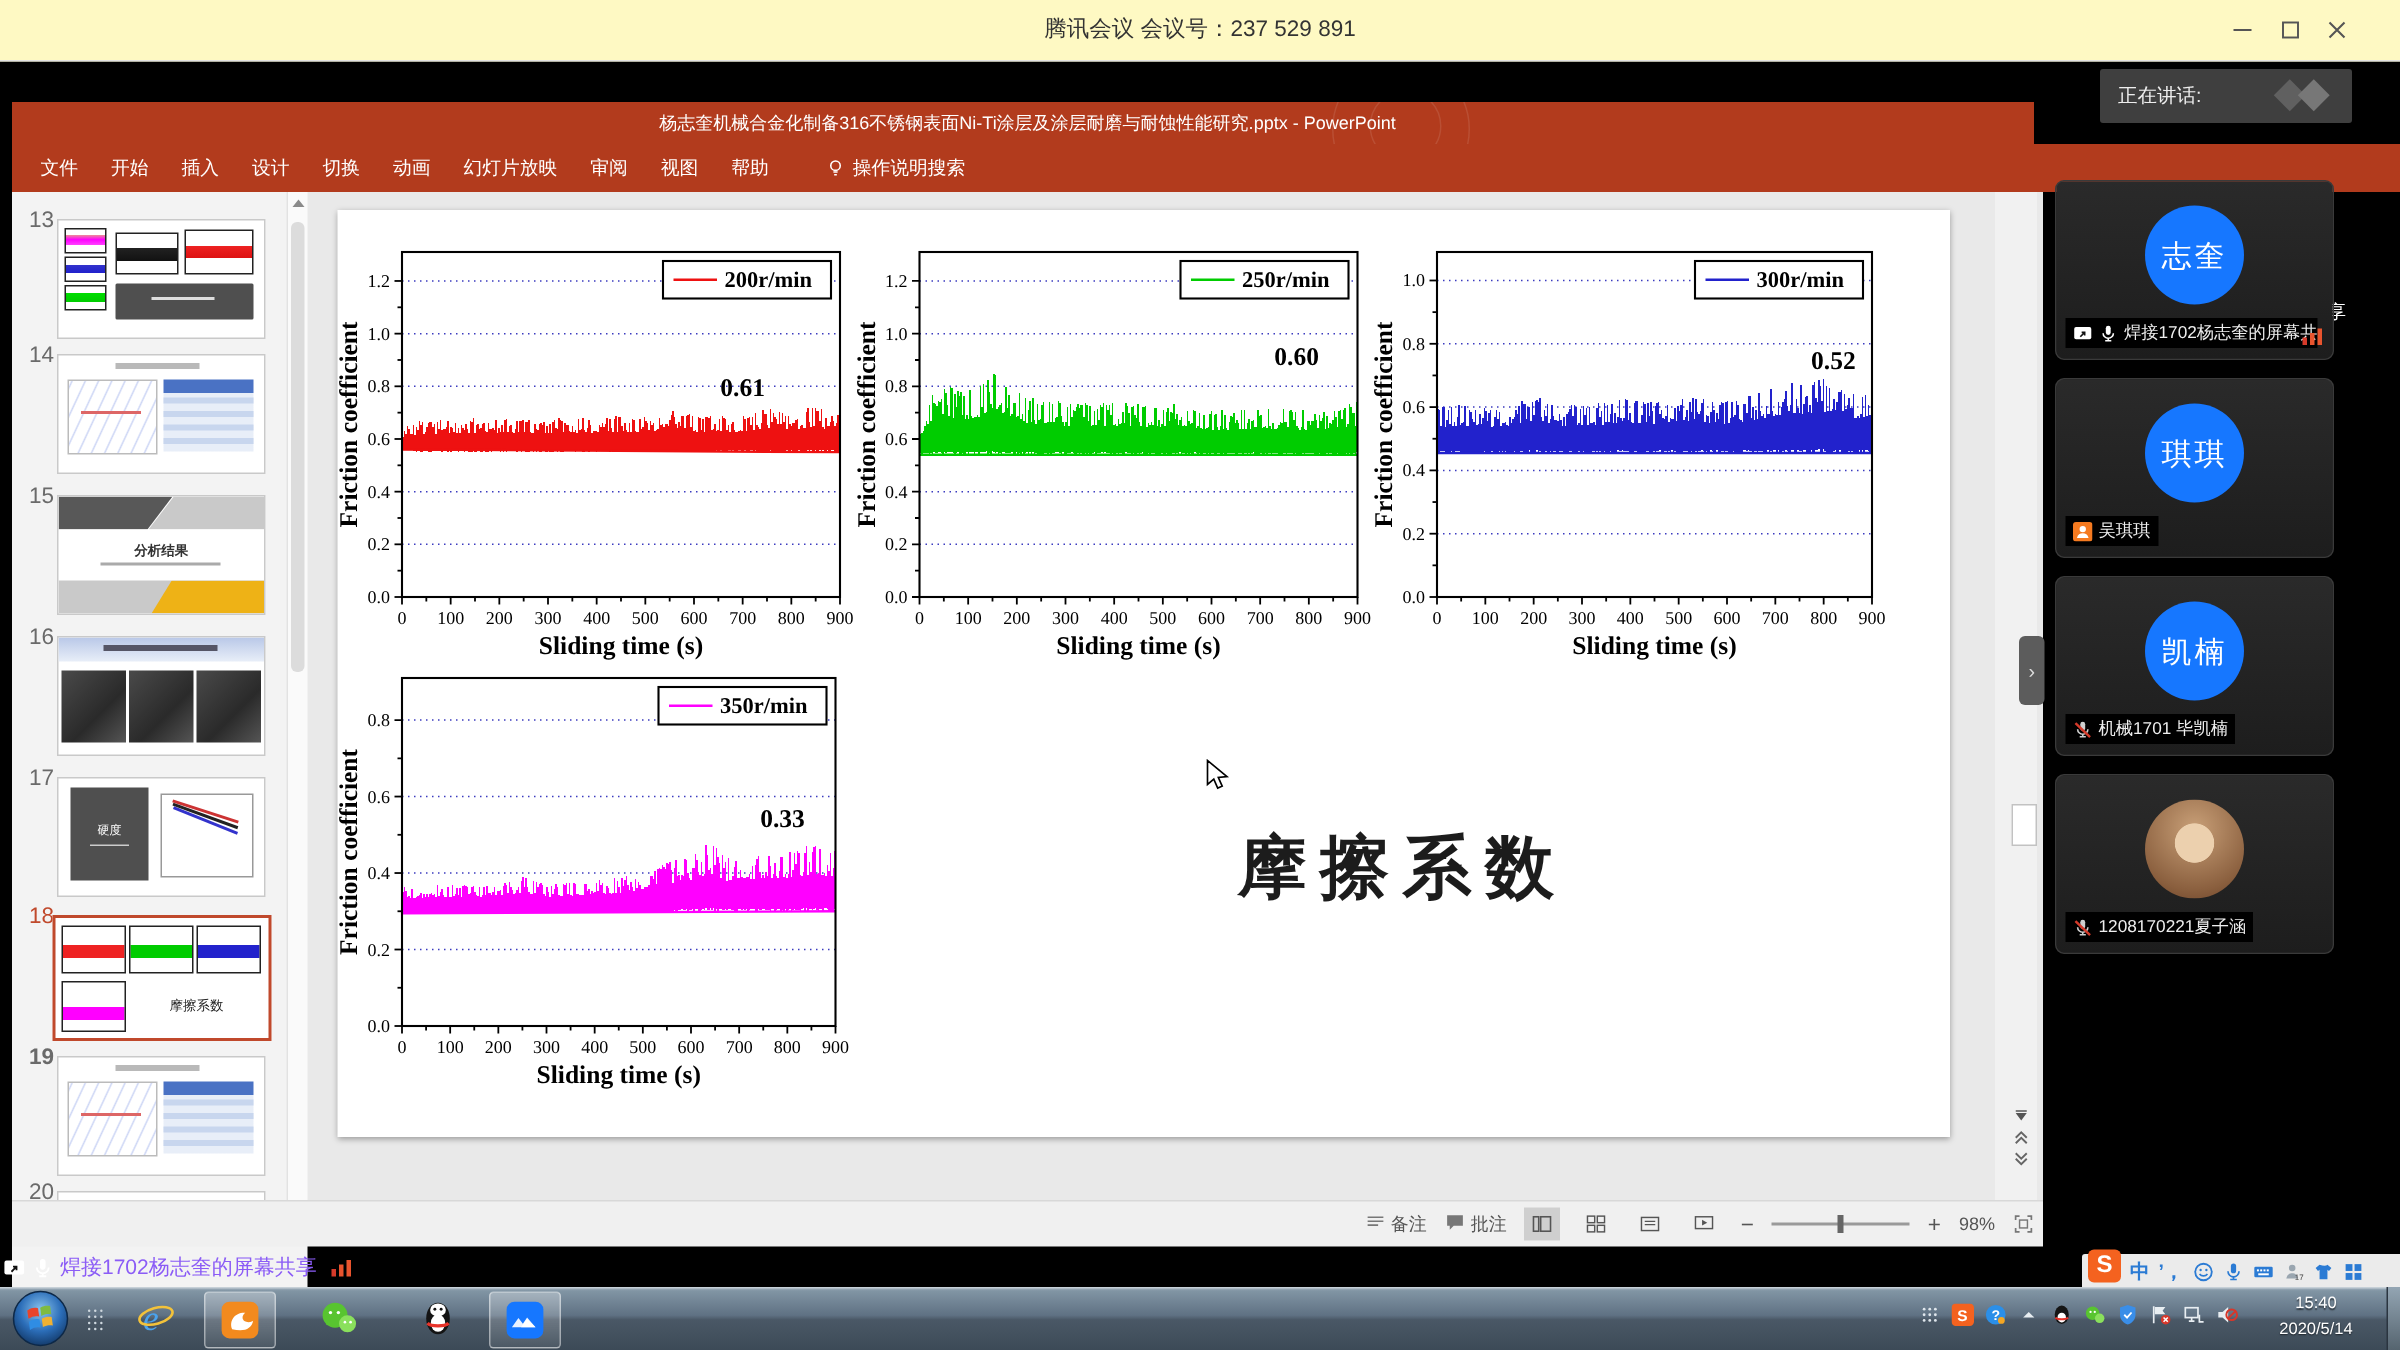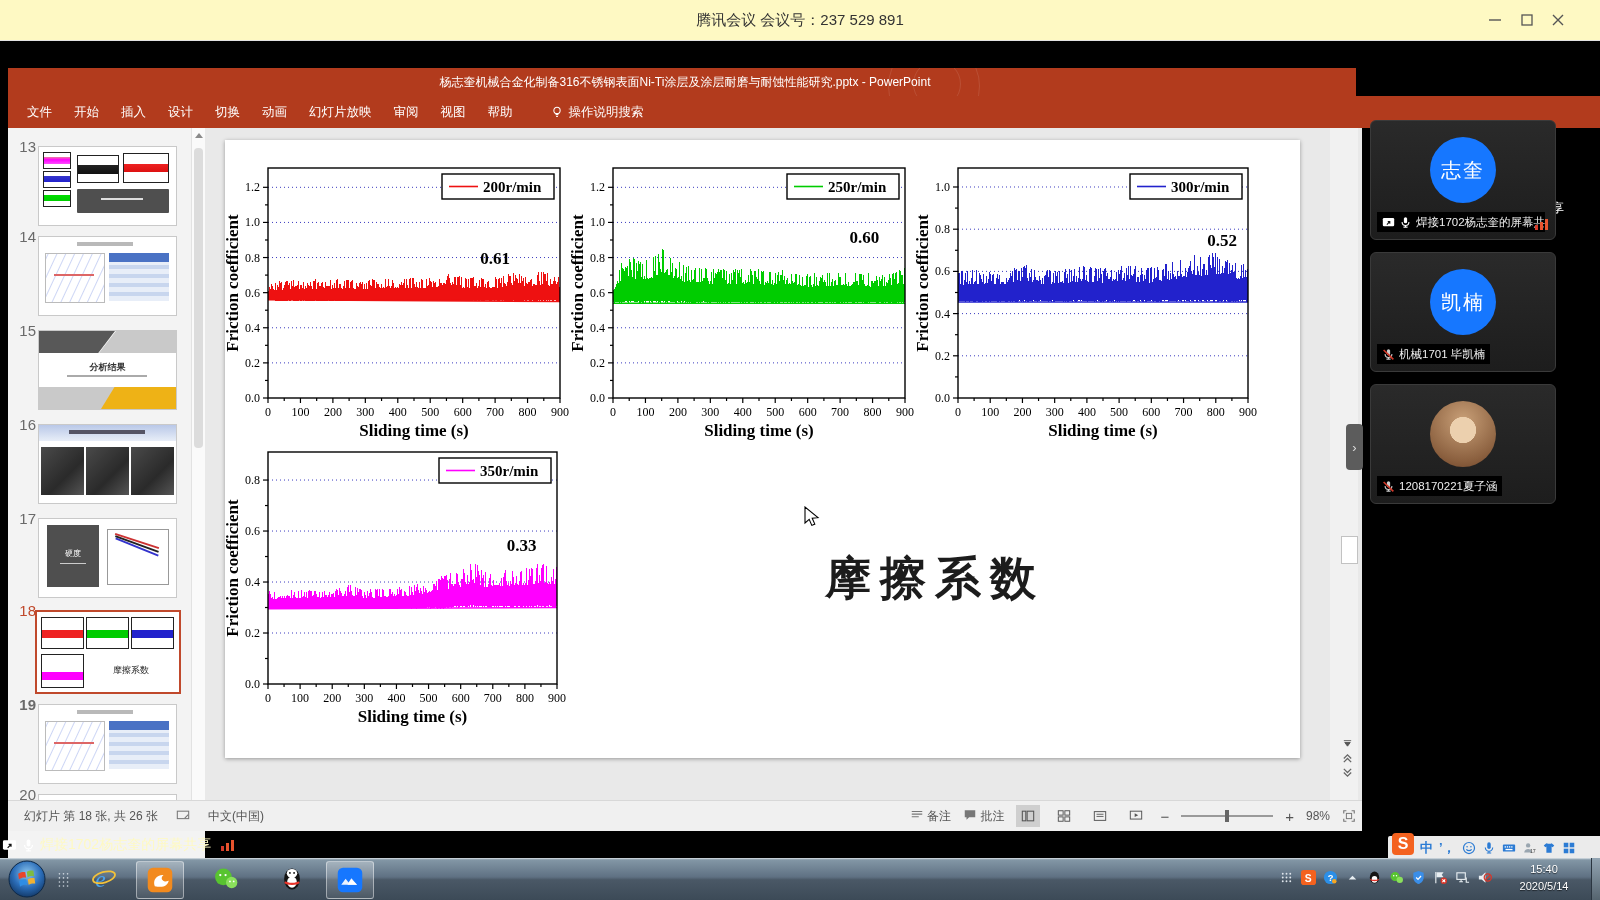--- a/index.html
+++ b/index.html
@@ -54,21 +54,21 @@
   #status-left{position:absolute;left:16px;top:0;height:30px;display:flex;align-items:center;gap:18px;}
   #status-right{position:absolute;right:6px;top:0;height:30px;display:flex;align-items:center;gap:12px;}
   .sicon svg{width:14px;height:14px;vertical-align:-2px;}
   .viewbtn{width:24px;height:22px;display:flex;align-items:center;justify-content:center;color:#555;}
   .viewbtn.pressed{background:#cfcfcf;}
   .viewbtn svg{width:14px;height:14px;}
   #zoom-slider{width:92px;height:2px;background:#9a9a9a;position:relative;}
   #zoom-thumb{position:absolute;left:44px;top:-5px;width:4px;height:12px;background:#666;}
 
   
-  #share-banner{left:2px;top:833px;height:24px;display:flex;align-items:center;gap:4px;color:#fef9c3;font-size:14px;}
+  #share-banner{left:2px;top:833px;height:24px;display:flex;align-items:center;gap:4px;color:#8b5cf6;font-size:14px;}
   #share-banner svg{width:15px;height:15px;}
   .sigbars{display:inline-flex;align-items:flex-end;gap:2px;margin-left:6px;}
   .sigbars .b{width:3px;background:#e8542e;}
   .sigbars .b1{height:5px;background:#d63a2a;}
   .sigbars .b2{height:8px;}
   .sigbars .b3{height:11px;}
   #ime-bar{left:1388px;top:836px;width:208px;height:24px;background:rgba(248,248,248,.95);border-radius:2px;display:flex;align-items:center;gap:6px;padding:0 4px;}
   #ime-bar .t{color:#2b7bd4;font-size:13px;font-weight:bold;}
   #ime-bar svg{width:14px;height:14px;}
   #ime-s{width:22px;height:22px;margin-top:-8px;background:#f4621f;border-radius:4px;color:#fff;font-weight:bold;font-size:16px;text-align:center;line-height:22px;}
@@ -504,28 +504,20 @@
         </svg>
       </div>
     <div class="btn" style="top:638px;">
         <svg viewBox="0 0 12 12">
           <path d="M2 2l4 4 4-4M2 6l4 4 4-4" fill="none" stroke="#666" stroke-width="1.4"></path>
         </svg>
       </div>
   </div>
 
   <div class="abs" id="ppt-status">
-    <div id="status-left">
-      <span>幻灯片 第 18 张, 共 26 张</span>
-      <span class="sicon"><svg viewBox="0 0 16 16">
-            <rect x="1.5" y="2.5" width="13" height="8.5" fill="none" stroke="#777" stroke-width="1.2"></rect>
-            <path d="M10 10.5l4-4" stroke="#777" stroke-width="1.2"></path>
-          </svg></span>
-      <span>中文(中国)</span>
-    </div>
     <div id="status-right">
       <span class="sicon"><svg viewBox="0 0 16 16">
             <path d="M2 4h12M2 7h12M2 10h8" stroke="#777" stroke-width="1.2"></path>
           </svg> <span>备注</span></span>
       <span class="sicon"><svg viewBox="0 0 16 16">
             <path d="M2 2.5h12v8H7l-3 3v-3H2z" fill="#777"></path>
           </svg> <span>批注</span></span>
       <span class="viewbtn pressed">
           <svg viewBox="0 0 16 16">
             <rect x="1.5" y="2.5" width="4" height="11" fill="none" stroke="#555" stroke-width="1.2"></rect>
@@ -761,20 +753,25 @@
             <line x1="8.9" y1="10.7" x2="14.2" y2="5.4" stroke="#d8372a" stroke-width="1.4"></line>
           </svg></span>
       </div>
     <div id="clock">
       <div>15:40</div>
       <div>2020/5/14</div>
     </div>
     <div id="show-desktop"></div>
   </div>
 
+  <div class="abs" id="speaking">
+    <span class="txt">正在讲话:</span>
+    <span class="dia" style="right:34px;top:10px;background:#606060;"></span>
+    <span class="dia" style="right:18px;top:10px;background:#777777;"></span>
+  </div>
   <div class="abs" id="collapse">›</div>
   <div class="abs" id="plist">
       <div class="ptile">
         <div class="pavatar">志奎</div>
         <div class="plabel">
           <svg viewBox="0 0 16 16">
             <rect x="1" y="2.5" width="14" height="10" rx="1.5" fill="#fff"></rect>
             <path d="M6 10.5l3.6-3.6M9.6 9.4V6.9H7.1" stroke="#111" stroke-width="1.3" fill="none"></path>
           </svg>
           <svg viewBox="0 0 16 16">
@@ -784,20 +781,31 @@
           </svg>
           <span>焊接1702杨志奎的屏幕共...</span>
         </div>
         <span class="sigbars psig">
           <span class="b b1"></span>
           <span class="b b2"></span>
           <span class="b b3"></span>
         </span>
       </div>
       <div class="ptile">
+        <div class="pavatar">琪琪</div>
+        <div class="plabel">
+          <svg viewBox="0 0 16 16">
+            <rect width="16" height="16" rx="2.5" fill="#f57a20"></rect>
+            <circle cx="8" cy="5.8" r="2.6" fill="#fff"></circle>
+            <path d="M3.2 13.2c.7-2.8 2.5-3.9 4.8-3.9s4.1 1.1 4.8 3.9z" fill="#fff"></path>
+          </svg>
+          <span>吴琪琪</span>
+        </div>
+      </div>
+      <div class="ptile">
         <div class="pavatar">凯楠</div>
         <div class="plabel">
           <svg viewBox="0 0 16 16">
             <rect x="6" y="1.5" width="4" height="7.5" rx="2" fill="#cfcfcf"></rect>
             <path d="M3.8 7.5a4.2 4.2 0 0 0 8.4 0" fill="none" stroke="#cfcfcf" stroke-width="1.3"></path>
             <path d="M8 11.7v2M5.5 13.7h5" stroke="#cfcfcf" stroke-width="1.3"></path>
             <line x1="2" y1="2.5" x2="14" y2="14" stroke="#d43a2a" stroke-width="2"></line>
           </svg>
           <span>机械1701 毕凯楠</span>
         </div>

